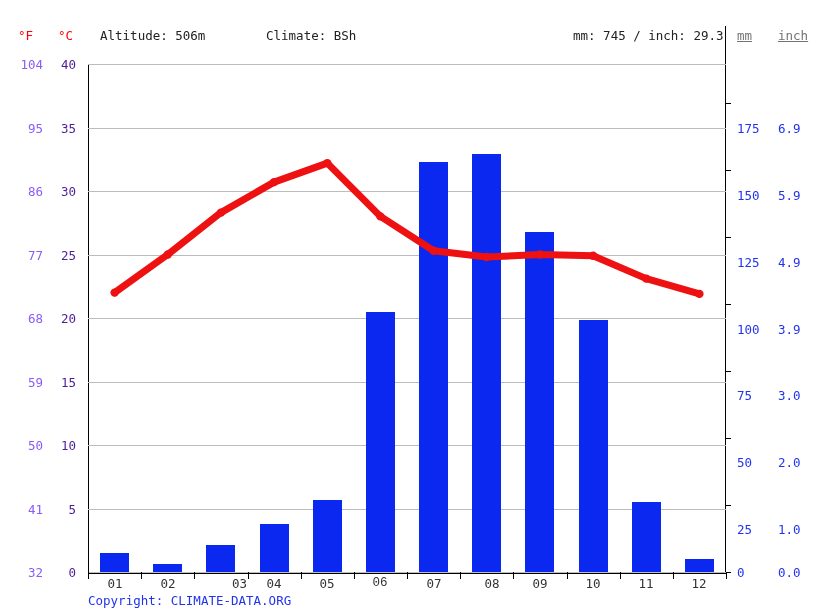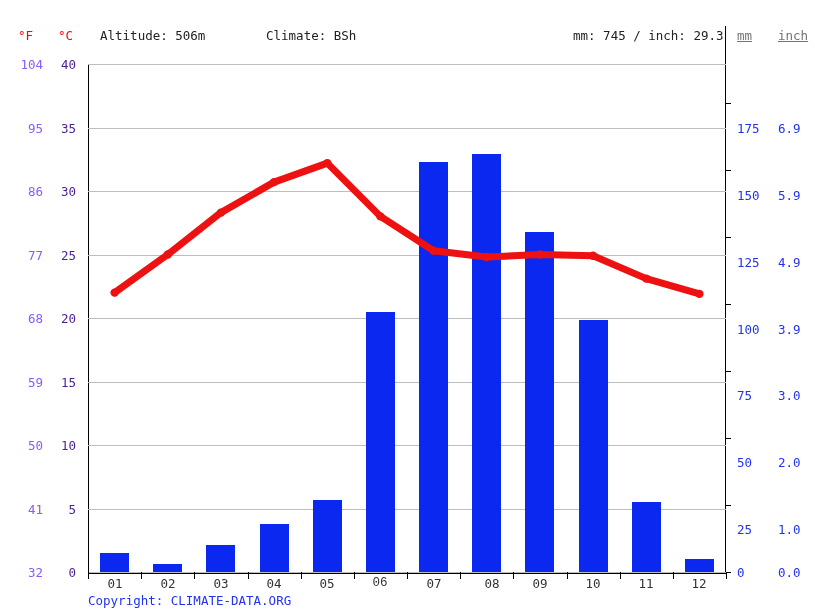--- a/index.html
+++ b/index.html
@@ -266,21 +266,21 @@
           <circle cx="505.1" cy="191.8" r="4.2" fill="#ee1111"></circle>
           <circle cx="558.3" cy="214.6" r="4.2" fill="#ee1111"></circle>
           <circle cx="611.4" cy="229.9" r="4.2" fill="#ee1111"></circle>
         </g>
     </svg>
   </div>
 
   <div id="month-labels">
       <div class="month-label" style="left: 89px;">01</div>
       <div class="month-label" style="left: 142px;">02</div>
-      <div class="month-label" style="left: 195px;">03</div>
+      <div class="month-label" style="left: 195px; text-align: right;">03</div>
       <div class="month-label" style="left: 248px;">04</div>
       <div class="month-label" style="left: 301px;">05</div>
       <div class="month-label" style="left: 354px; font-family: Liberation Mono, monospace;">06</div>
       <div class="month-label" style="left: 408px;">07</div>
       <div class="month-label" style="left: 466px;">08</div>
       <div class="month-label" style="left: 514px;">09</div>
       <div class="month-label" style="left: 567px;">10</div>
       <div class="month-label" style="left: 620px;">11</div>
       <div class="month-label" style="left: 673px;">12</div>
     </div>

